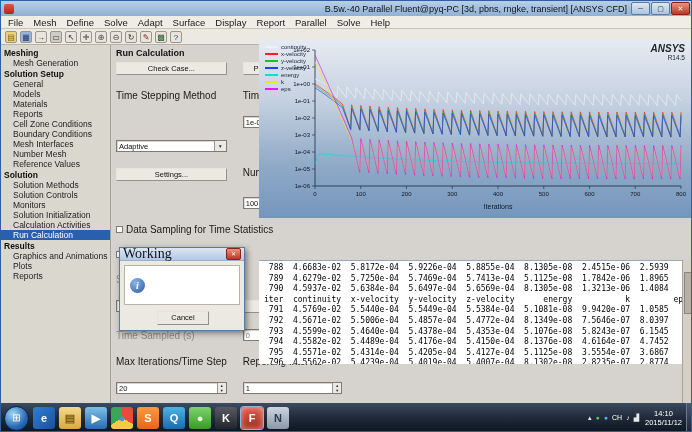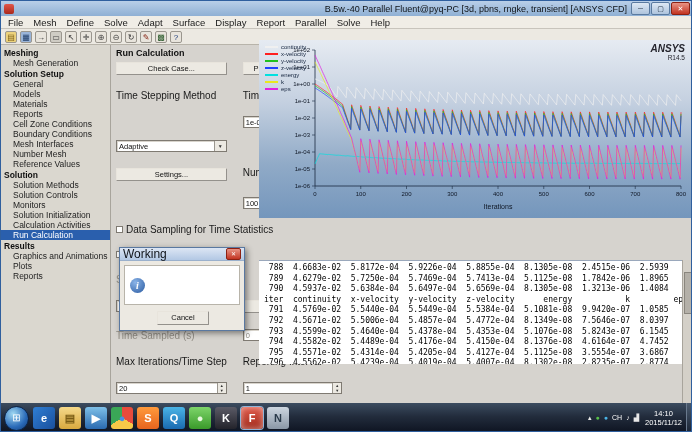--- a/index.html
+++ b/index.html
@@ -72,21 +72,21 @@
   .console{position:absolute;left:258px;top:259px;width:434px;height:104px;background:#fff;border-top:1px solid #9aa8bc;
     box-sizing:border-box;overflow:hidden;}
   .console pre{margin:0;padding:2px 0 0 5px;font-family:"DejaVu Sans Mono",monospace;font-size:8px;line-height:10.6px;color:#000;}
   .vscroll{position:absolute;right:0;top:259px;width:9px;height:143px;background:#d4d0c8;border-left:1px solid #a8a49c;box-sizing:border-box;}
   .vscroll .thumb{position:absolute;left:1px;top:12px;width:6px;height:40px;background:#b4b0a8;border:1px solid #8a867e;}
   
   .dialog{position:absolute;left:118px;top:246px;width:126px;height:84px;background:#ece9e2;border:1px solid #5a78a0;
     box-shadow:2px 2px 6px rgba(0,0,0,.45);z-index:50;box-sizing:border-box;}
   .dlg-title{height:13px;background:linear-gradient(#dce6f4,#b2c8e4);border-bottom:1px solid #9ab0cc;display:flex;
     align-items:center;padding:0 3px;box-sizing:border-box;}
-  .dlg-title .t{font-size:12px;color:#10141a;flex:1;}
+  .dlg-title .t{font-size:14px;color:#10141a;flex:1;font-family:Liberation Serif, serif;}
   .dlg-close{width:13px;height:10px;font-size:6px;line-height:10px;text-align:center;color:#fff;
     background:linear-gradient(#e89384,#c23422);border:1px solid #8c2012;border-radius:2px;}
   .dlg-body{margin:4px;background:#fff;border:1px solid #b8b4aa;height:40px;display:flex;align-items:center;gap:5px;padding:0 5px;box-sizing:border-box;}
   .info-icon{width:15px;height:15px;border-radius:50%;background:radial-gradient(circle at 35% 30%,#8ab4e8,#2a5aa0);
     color:#fff;font-size:10px;line-height:15px;text-align:center;font-family:"Liberation Serif",serif;font-style:italic;font-weight:bold;flex:0 0 auto;}
   .dlg-msg{font-size:8px;color:#111;}
   .dlg-cancel{position:absolute;left:37px;bottom:5px;width:52px;height:14px;font-size:7.5px;}
   
   .taskbar{position:absolute;left:0;top:402px;width:692px;height:30px;
     background:linear-gradient(#3c4c60 0%,#222c3c 45%,#0d1320 100%);display:flex;align-items:center;box-sizing:border-box;}

